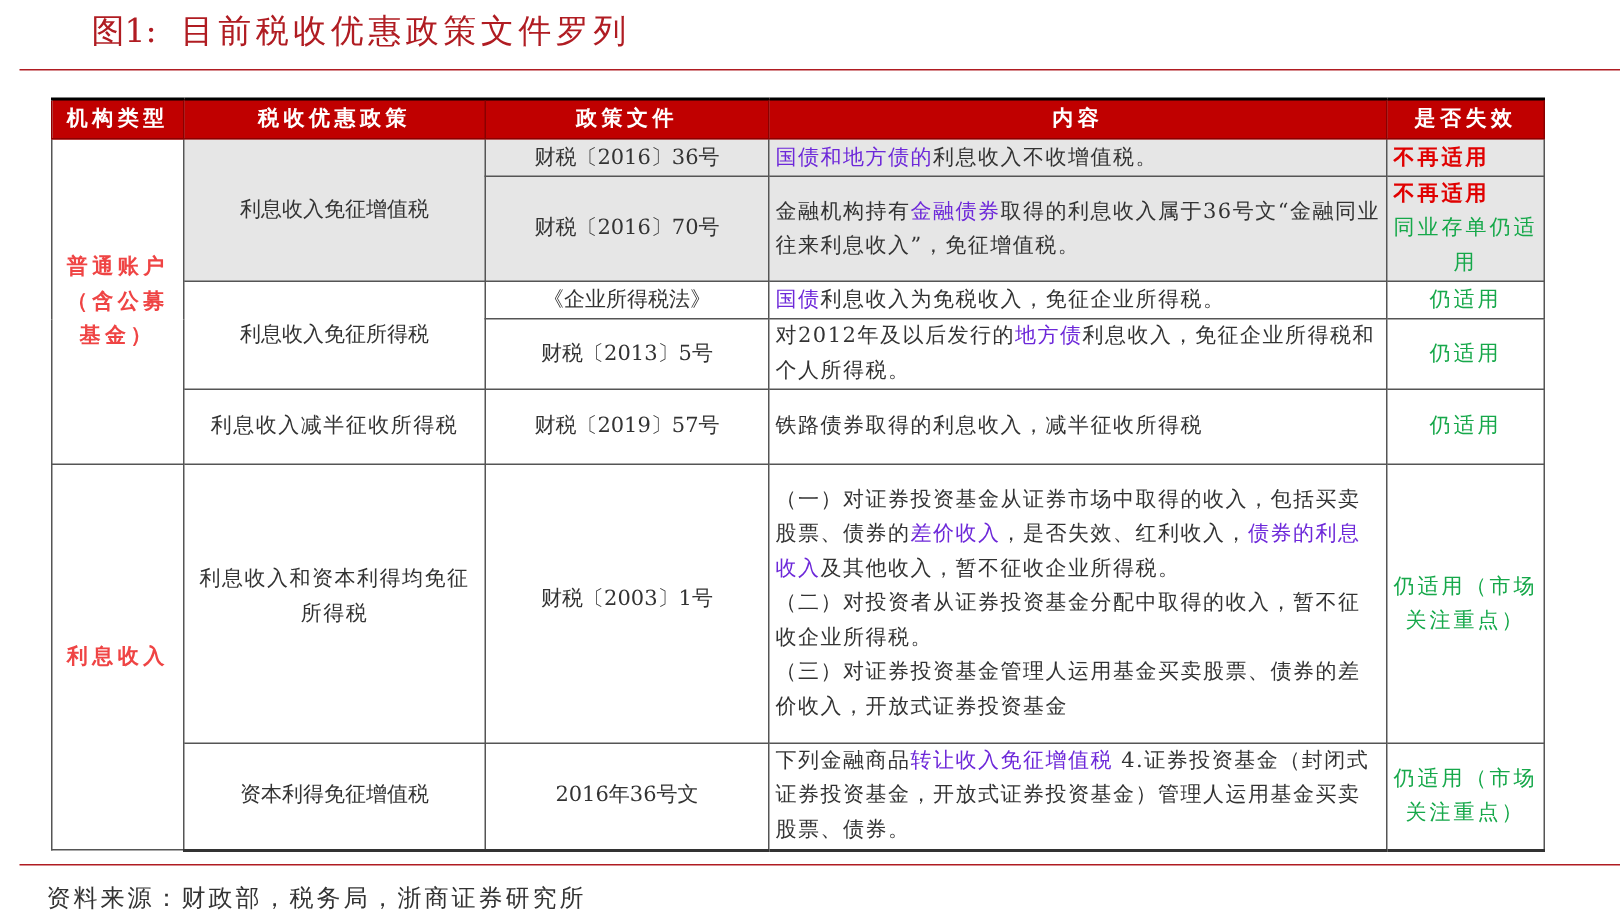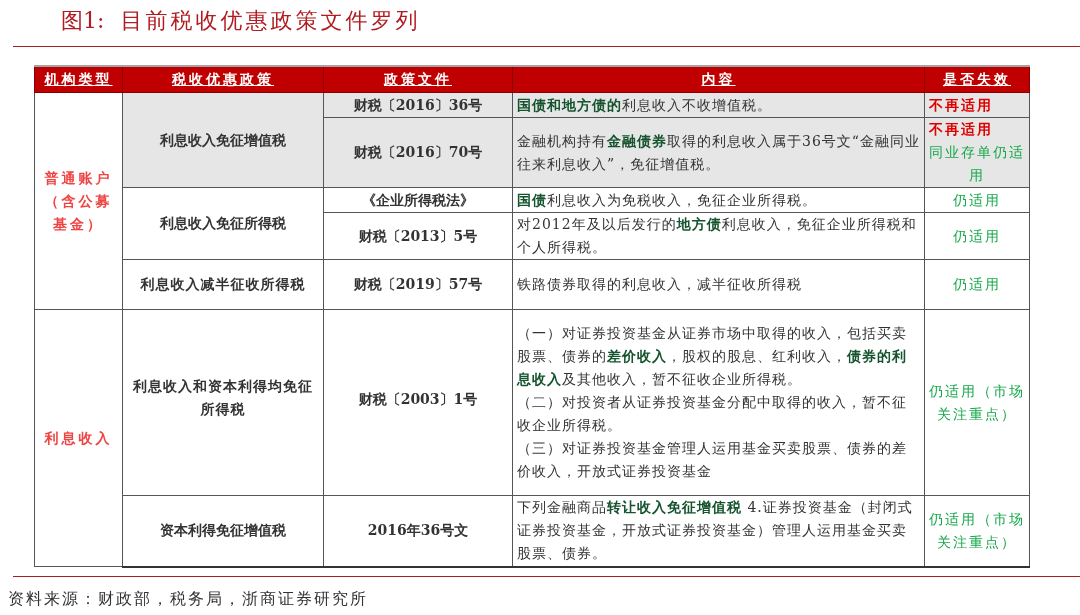--- a/index.html
+++ b/index.html
@@ -4,34 +4,34 @@
 <style>
   html, body { margin:0; padding:0; background:#ffffff; }
   body { width:1080px; height:615px; position:relative; overflow:hidden;
          font-family:"DejaVu Serif","Liberation Serif",serif; color:#333; }
   .title { position:absolute; left:13px; top:6px; font-size:22px; color:#b01c22;
            letter-spacing:3px; white-space:nowrap;margin-left:48px; }
   .title .num { letter-spacing:0; margin-right:16px; }
   .rule { position:absolute; left:13px; right:0; height:1px; background:#b01c22; }
   .rule.top { top:46px; }
   .rule.bottom { top:576px; }
-  .source { position:absolute; left:8px; top:589px; font-size:16px; color:#333;
+  .source { position:absolute; left:31px; top:589px; font-size:16px; color:#333;
             letter-spacing:2px; white-space:nowrap; }
   table.policy { position:absolute; left:34px; top:65px; border-collapse:collapse;
                  table-layout:fixed; width:995px; }
   table.policy th, table.policy td { border:1px solid #555; padding:0 4px;
                  font-size:14px; line-height:23px; vertical-align:middle; }
   table.policy th { background:#c00000; color:#fff; font-weight:bold; height:25px;
                     letter-spacing:3px; text-align:center; border-color:#8a0000; }
-  table.policy tr.hdr th { border-top:2px solid #a3a3a3;text-decoration:underline; }
-  td.c { text-align:center;font-weight:bold; }
+  table.policy tr.hdr th { border-top:2px solid #000000; }
+  td.c { text-align:center; }
   td.l { text-align:left; letter-spacing:1px; }
   td.type { font-weight:bold; color:#ef4444; letter-spacing:3px; text-align:center; line-height:24px; }
   .gray { background:#e6e6e6; }
-  .red { color:#14532d; font-weight:bold; }
+  .red { color:#6d28d9; font-weight:normal; }
   .status-red { color:#e00000; font-weight:bold; text-align:left; letter-spacing:2px; }
   .status-green { color:#16a84a; font-weight:normal; text-align:center; letter-spacing:2px; }
   table.policy tr:last-child td { border-bottom:2px solid #333; }
 </style>
 </head>
 <body>
 
 <div class="title"><span class="num">图1:</span><span>目前税收优惠政策文件罗列</span></div>
 <div class="rule top"></div>
 
@@ -87,21 +87,21 @@
     <td class="c">财税〔2019〕57号</td>
     <td class="l"><span>铁路债券取得的利息收入，减半征收所得税</span></td>
     <td class="status-green">仍适用</td>
   </tr>
 
   <tr style="height:186px">
     <td class="type" rowspan="2"><span>利息收入</span></td>
     <td class="c" style="vertical-align:top;padding-top:65px;letter-spacing:1px">利息收入和资本利得均免征所得税</td>
     <td class="c" style="vertical-align:top;padding-top:78px">财税〔2003〕1号</td>
     <td class="l">
-      <span>（一）对证券投资基金从证券市场中取得的收入，包括买卖股票、债券的</span><span class="red">差价收入</span><span>，股权的股息、红利收入，</span><span class="red">债券的利息收入</span><span>及其他收入，暂不征收企业所得税。</span><br>
+      <span>（一）对证券投资基金从证券市场中取得的收入，包括买卖股票、债券的</span><span class="red">差价收入</span><span>，是否失效、红利收入，</span><span class="red">债券的利息收入</span><span>及其他收入，暂不征收企业所得税。</span><br>
       <span>（二）对投资者从证券投资基金分配中取得的收入，暂不征收企业所得税。</span><br>
       <span>（三）对证券投资基金管理人运用基金买卖股票、债券的差价收入，开放式证券投资基金</span>
     </td>
     <td class="status-green">仍适用（市场关注重点）</td>
   </tr>
 
   <tr style="height:71px">
     <td class="c">资本利得免征增值税</td>
     <td class="c">2016年36号文</td>
     <td class="l"><span>下列金融商品</span><span class="red">转让收入免征增值税</span><span> 4.证券投资基金（封闭式证券投资基金，开放式证券投资基金）管理人运用基金买卖股票、债券。</span></td>

